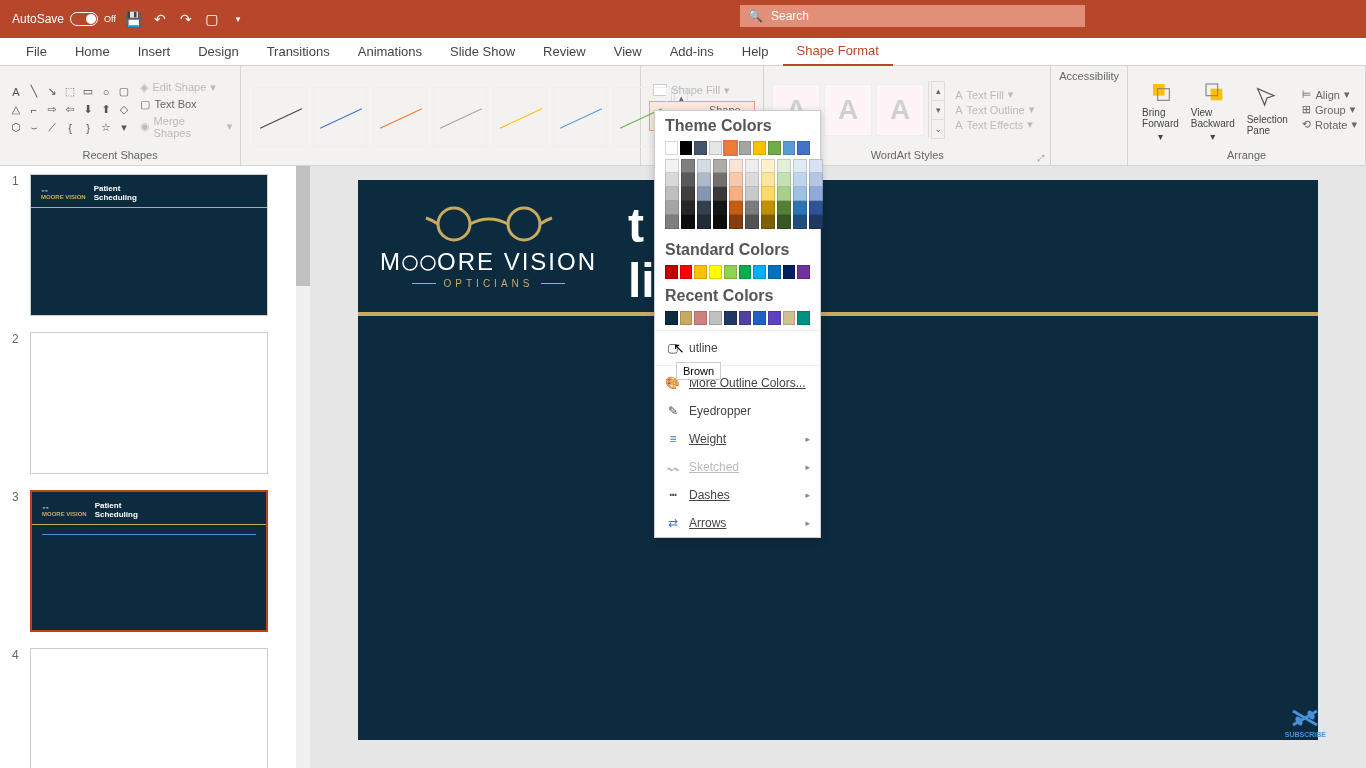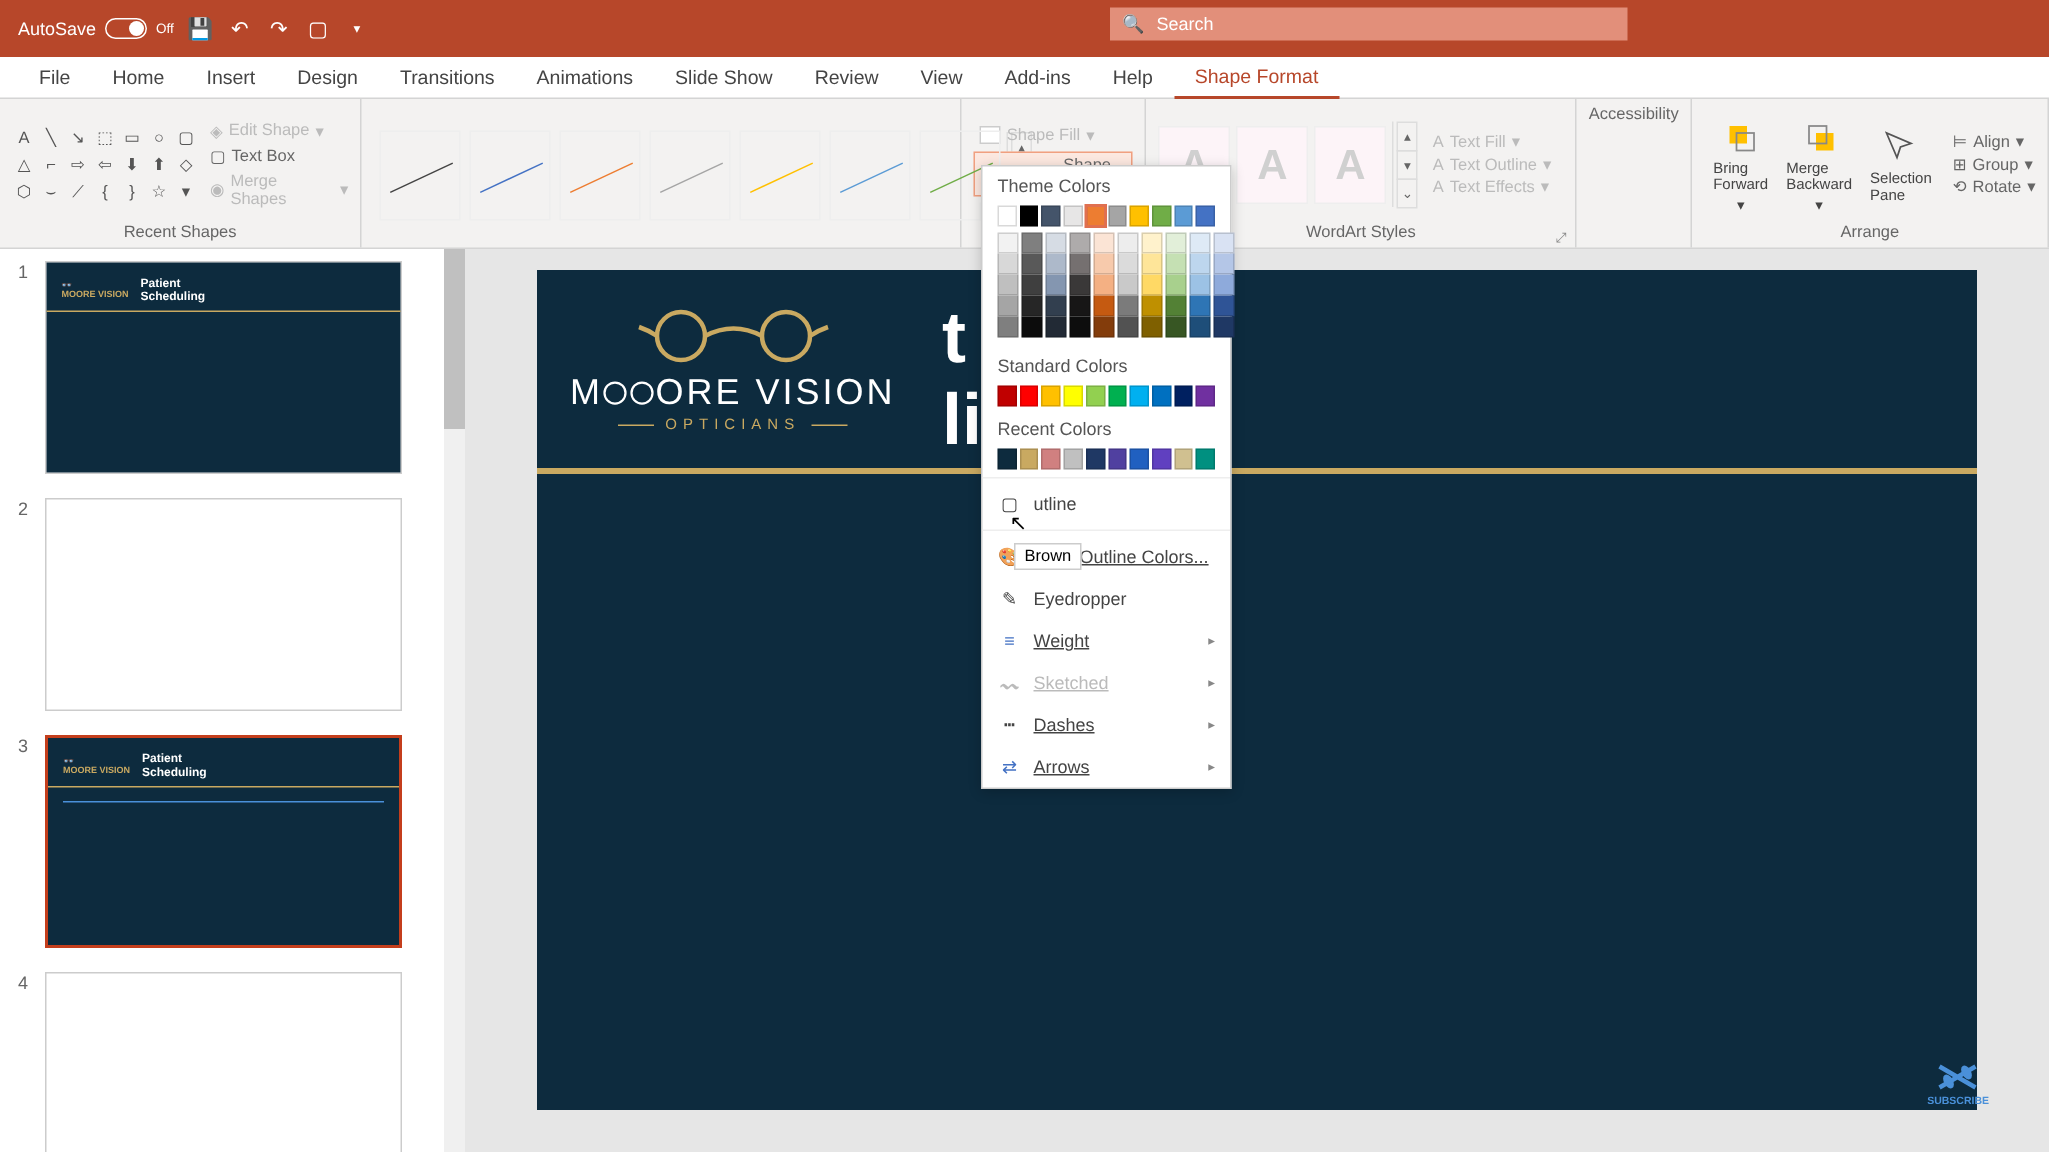--- a/index.html
+++ b/index.html
@@ -72,21 +72,21 @@
 .slide .header { position: absolute; top: 0; left: 0; right: 0; height: 132px; display: flex; align-items: center; padding-left: 22px; }
 .slide .logo-block { display: flex; flex-direction: column; align-items: center; color: #fff; }
 .slide .glasses { width: 130px; height: 40px; }
 .slide .logo-text { font-size: 24px; letter-spacing: 2px; margin-top: 4px; font-weight: 300; }
 .slide .logo-sub { font-size: 10px; letter-spacing: 4px; margin-top: 2px; display: flex; align-items: center; gap: 8px; color: #c9a961; }
 .slide .logo-sub .ln { width: 24px; height: 1px; background: #c9a961; }
 .slide .title { position: absolute; left: 270px; top: 18px; font-size: 48px; font-weight: 900; color: #fff; }
 .slide .gold-rule { position: absolute; top: 132px; left: 0; right: 0; height: 4px; background: #c9a961; }
 
 .dropdown { position: absolute; left: 654px; top: 110px; width: 167px; background: #fff; border: 1px solid #ccc; box-shadow: 0 2px 8px rgba(0,0,0,0.2); z-index: 100; }
-.dropdown .section-label { font-size: 12px; font-weight: normal; color: #555; padding: 6px 10px 4px; }
+.dropdown .section-label { font-size: 16px; font-weight: bold; color: #555; padding: 6px 10px 4px; }
 .dropdown .swatch-row { display: flex; gap: 2px; padding: 2px 10px; }
 .dropdown .swatch { width: 14px; height: 14px; border: 1px solid rgba(0,0,0,0.15); }
 .dropdown .swatch.sel { outline: 2px solid #e07050; outline-offset: -1px; }
 .dropdown .tall-swatches { display: flex; gap: 2px; padding: 2px 10px 6px; }
 .dropdown .tall-col { display: flex; flex-direction: column; gap: 0; }
 .dropdown .tall-col .swatch { border-top: none; }
 .dropdown .tall-col .swatch:first-child { border-top: 1px solid rgba(0,0,0,0.15); }
 .dropdown .menu-item { display: flex; align-items: center; gap: 8px; padding: 6px 10px; font-size: 12px; color: #444; }
 .dropdown .menu-item.dis { color: #bbb; }
 .dropdown .menu-item .arrow { margin-left: auto; font-size: 9px; color: #888; }
@@ -245,21 +245,21 @@
 
   <div class="ribbon-group" style="flex:1">
     <div class="content">
       <div class="big-btn"><svg viewBox="0 0 24 24">
             <rect x="6" y="6" width="10" height="10" fill="#ffc000"></rect>
             <rect x="10" y="10" width="10" height="10" fill="none" stroke="#888"></rect>
           </svg><span>Bring Forward</span> ▾</div>
       <div class="big-btn"><svg viewBox="0 0 24 24">
             <rect x="10" y="10" width="10" height="10" fill="#ffc000"></rect>
             <rect x="6" y="6" width="10" height="10" fill="none" stroke="#888"></rect>
-          </svg><span>Merge Backward</span> ▾</div>
+          </svg><span>View Backward</span> ▾</div>
       <div class="big-btn">
           <svg viewBox="0 0 24 24">
             <path d="M4 4l6 14 2-6 6-2z" fill="none" stroke="#555"></path>
           </svg>
           <span>Selection Pane</span>
         </div>
       <div class="arrange-right" style="margin-left:8px">
         <div class="item">⊨ <span>Align</span> ▾</div>
         <div class="item dis">⊞ <span>Group</span> ▾</div>
         <div class="item">⟲ <span>Rotate</span> ▾</div>

